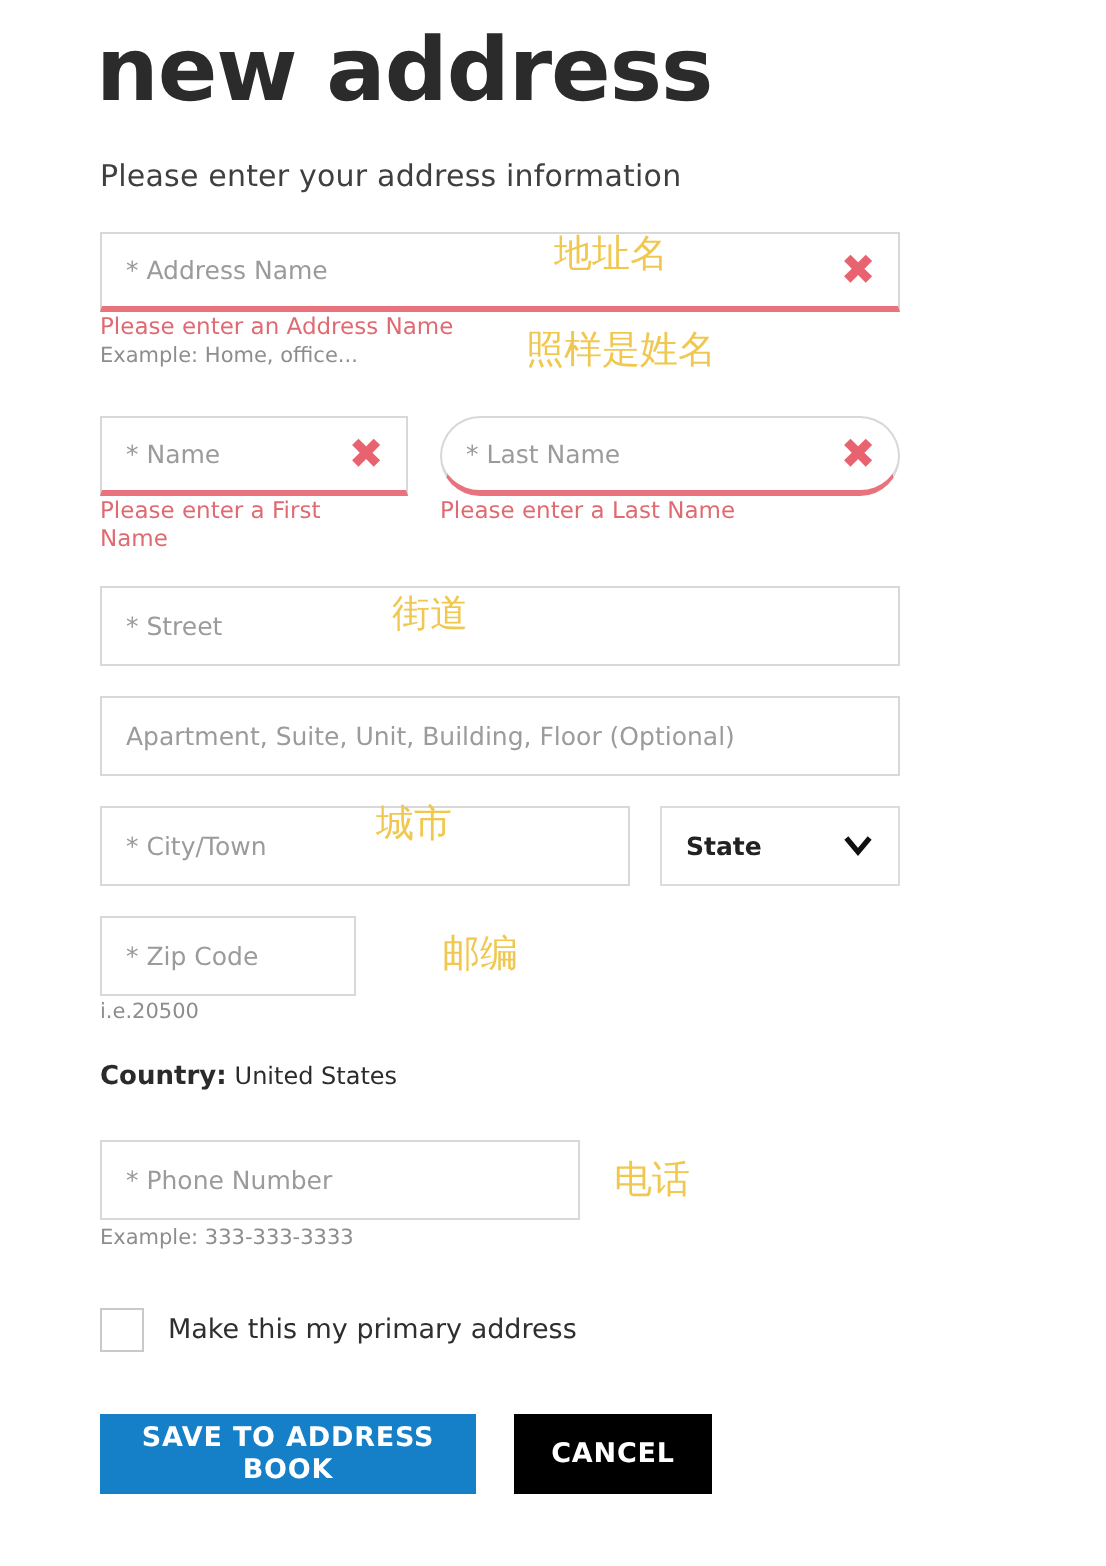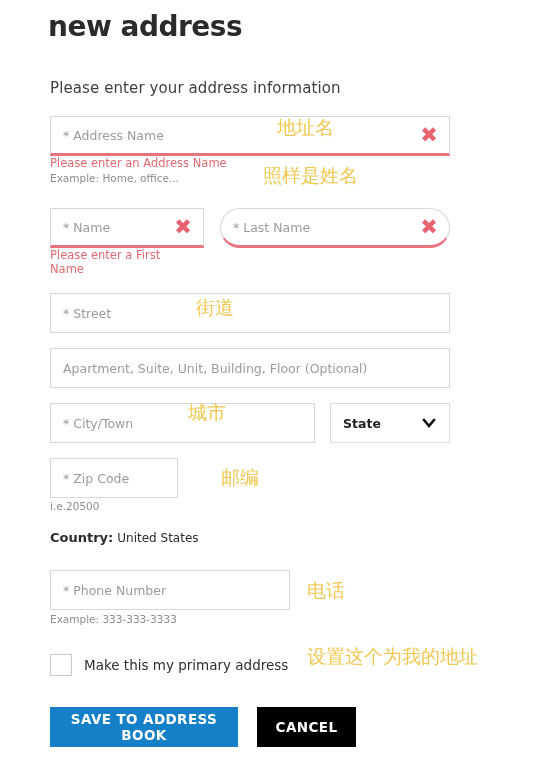--- a/index.html
+++ b/index.html
@@ -21,21 +21,21 @@
     left: 0; top: 0;
     width: 553px;
     height: 783px;
   }
 
   
   .page-title {
     position: absolute;
     left: 48px;
     top: 12px;
-    font-size: 28px;
+    font-size: 44px;
     font-weight: 800;
     letter-spacing: -0.5px;
     color: #2b2b2b;
     line-height: 1.1;
     font-family: "DejaVu Sans", "Liberation Sans", sans-serif;
   }
   .page-subtitle {
     position: absolute;
     left: 50px;
     top: 79px;
@@ -210,20 +210,21 @@
   <div class="field error" style="left:50px; top:208px; width:154px;">
     <span class="ph">* Name</span>
     <span class="xicon">✖</span>
   </div>
   <div class="err-msg" style="left:50px; top:248px; width:140px;">Please enter a First Name</div>
 
   <div class="field error" style="left:220px; top:208px; width:230px;border-radius:20px;">
     <span class="ph">* Last Name</span>
     <span class="xicon">✖</span>
   </div>
+  <div class="err-msg" style="left:220px; top:248px; width:230px;">Please enter a Last Name</div>
 
   <div class="field" style="left:50px; top:293px; width:400px;">
     <span class="ph">* Street</span>
   </div>
 
   <div class="field" style="left:50px; top:348px; width:400px;">
     <span class="ph">Apartment, Suite, Unit, Building, Floor (Optional)</span>
   </div>
 
   <div class="field" style="left:50px; top:403px; width:265px;">
@@ -260,15 +261,14 @@
 
   <button class="btn btn-cancel">CANCEL</button>
   <button class="btn btn-save">SAVE TO ADDRESS BOOK</button>
 
   <div class="annot" style="left:277px; top:118px;">地址名</div>
   <div class="annot" style="left:263px; top:166px;">照样是姓名</div>
   <div class="annot" style="left:196px; top:298px;">街道</div>
   <div class="annot" style="left:188px; top:403px;">城市</div>
   <div class="annot" style="left:221px; top:468px;">邮编</div>
   <div class="annot" style="left:307px; top:581px;">电话</div>
-  <div class="annot" style="left:307px; top:647px;">设置这个为我的地址</div>
 
 </div>
 
 </body></html>

